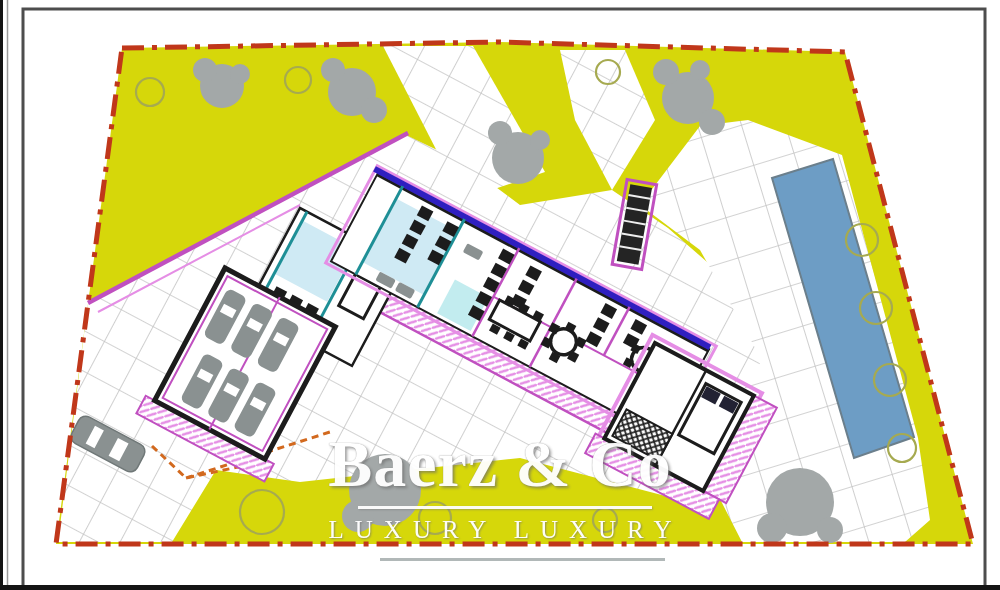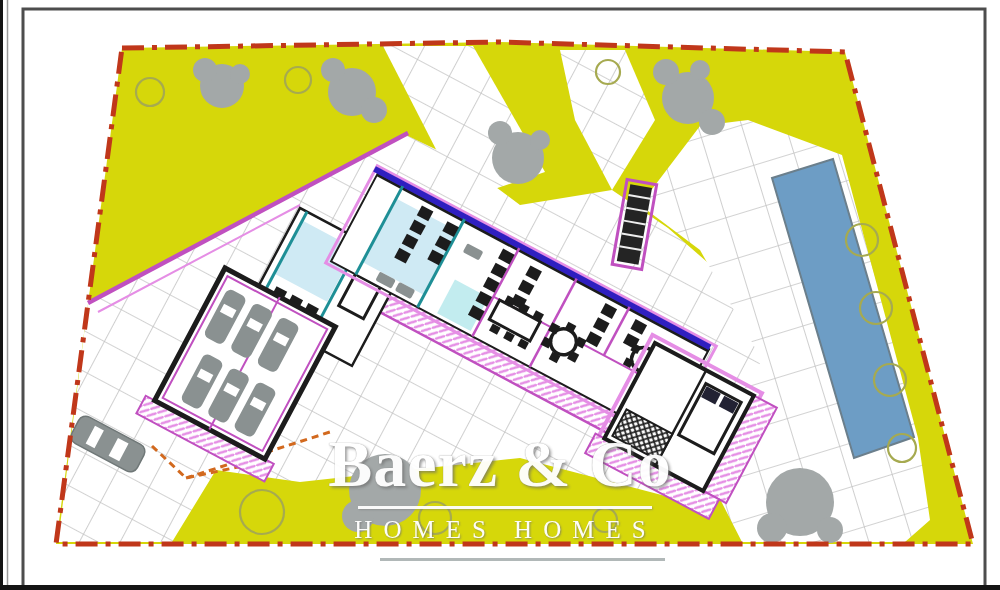--- a/index.html
+++ b/index.html
@@ -289,16 +289,16 @@
   <g>
     <rect x="23" y="9" width="962" height="578" fill="none" class="s-frame" stroke-width="3"></rect>
     <rect x="0" y="0" width="3" height="590" fill="#141414"></rect>
     <line x1="7.5" y1="0" x2="7.5" y2="590" stroke="#9a9a9a" stroke-width="1.5"></line>
     <rect x="0" y="585" width="1000" height="5" fill="#141414"></rect>
   </g>
 </svg>
 
 <div class="wm wm-brand">Baerz &amp; Co</div>
 <div class="wm-rule1"></div>
-<div class="wm wm-tagline">HOMES HOMES</div>
+<div class="wm wm-tagline">LUXURY LUXURY</div>
 <div class="wm-rule2"></div>
 
 </div>
 
 </body></html>

